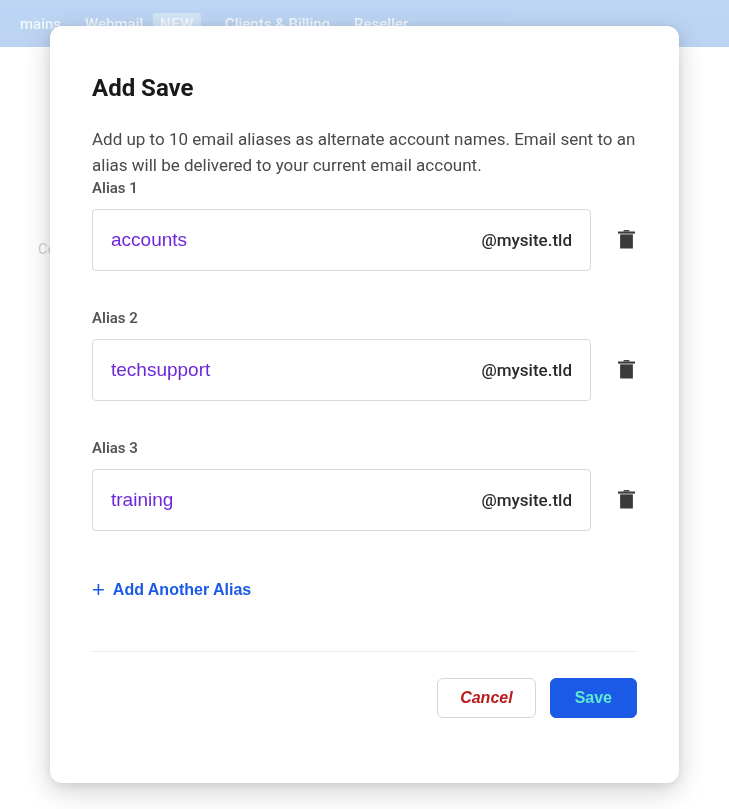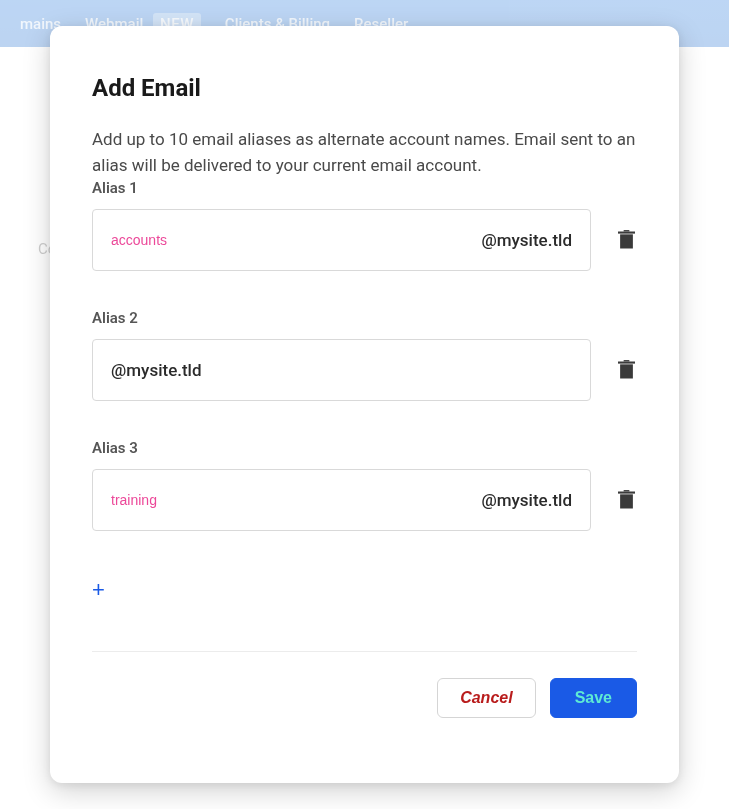--- a/index.html
+++ b/index.html
@@ -101,22 +101,22 @@
     border: 1px solid #d9d9d9;
     border-radius: 4px;
     padding: 0 18px;
     height: 62px;
     background: #fff;
   }
   .alias-input {
     flex: 1;
     border: none;
     outline: none;
-    font-size: 14px;
-    color: #ec4899;
+    font-size: 19px;
+    color: #6d28d9;
     background: transparent;
   }
   .alias-domain {
     font-size: 17px;
     color: #2b2b2b;
     font-weight: 500;
   }
   .trash-btn {
     background: none;
     border: none;
@@ -183,21 +183,21 @@
       <span>Webmail</span>
       <span class="badge-new">NEW</span>
     </span>
     <span>Clients &amp; Billing</span>
     <span>Reseller</span>
   </div>
   <div class="bg-label">Cc</div>
 </div>
 
 <div class="modal">
-  <h1 class="modal-title">Add Email</h1>
+  <h1 class="modal-title">Add Save</h1>
   <p class="modal-desc">Add up to 10 email aliases as alternate account names. Email sent to an alias will be delivered to your current email account.</p>
 
   <div class="alias-block">
     <div class="alias-label">Alias 1</div>
     <div class="alias-row">
       <div class="alias-input-wrap">
         <input class="alias-input" value="accounts" style="">
         <span class="alias-domain">@mysite.tld</span>
       </div>
       <button class="trash-btn">
@@ -207,20 +207,21 @@
             <rect x="8" y="0" width="8" height="2"></rect>
           </svg>
       </button>
     </div>
   </div>
 
   <div class="alias-block">
     <div class="alias-label">Alias 2</div>
     <div class="alias-row">
       <div class="alias-input-wrap">
+        <input class="alias-input" value="techsupport" style="">
         <span class="alias-domain">@mysite.tld</span>
       </div>
       <button class="trash-btn">
         <svg viewBox="0 0 24 28" fill="currentColor">
             <rect x="3" y="6" width="18" height="20"></rect>
             <rect x="0" y="2" width="24" height="3"></rect>
             <rect x="8" y="0" width="8" height="2"></rect>
           </svg>
       </button>
     </div>
@@ -238,20 +239,21 @@
             <rect x="3" y="6" width="18" height="20"></rect>
             <rect x="0" y="2" width="24" height="3"></rect>
             <rect x="8" y="0" width="8" height="2"></rect>
           </svg>
       </button>
     </div>
   </div>
 
   <button class="add-another">
     <span class="plus">+</span>
+    <span>Add Another Alias</span>
   </button>
 
   <hr class="separator">
 
   <div class="footer">
     <button class="btn btn-cancel">Cancel</button>
     <button class="btn btn-save">Save</button>
   </div>
 </div>
 

